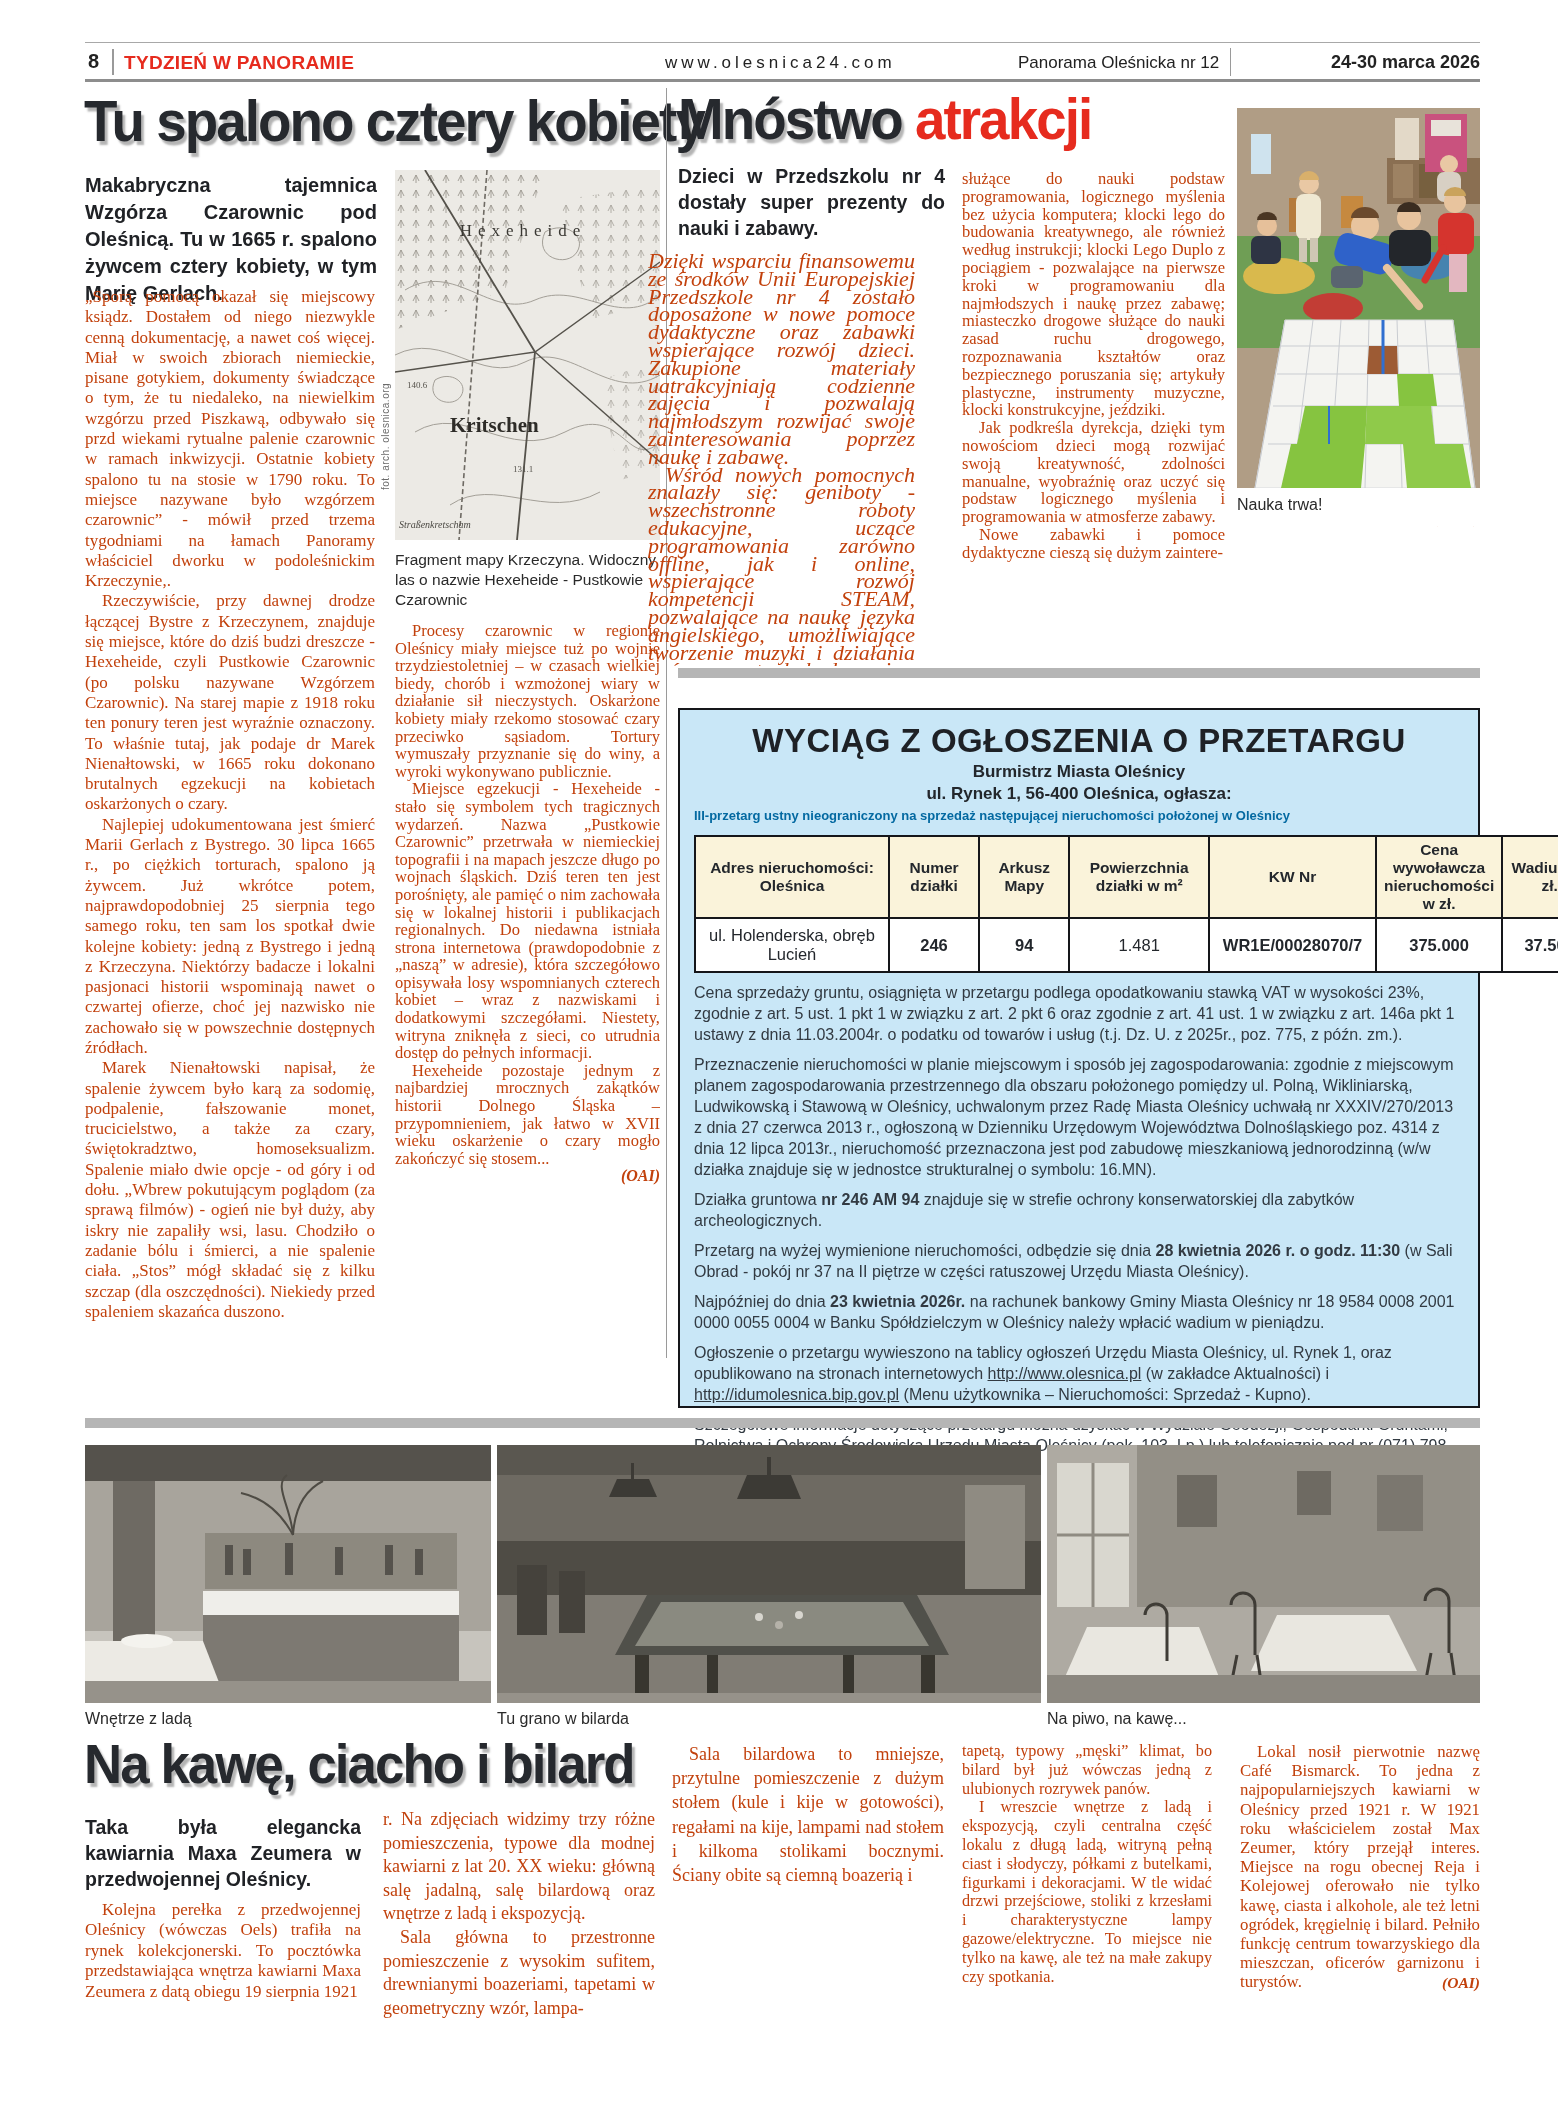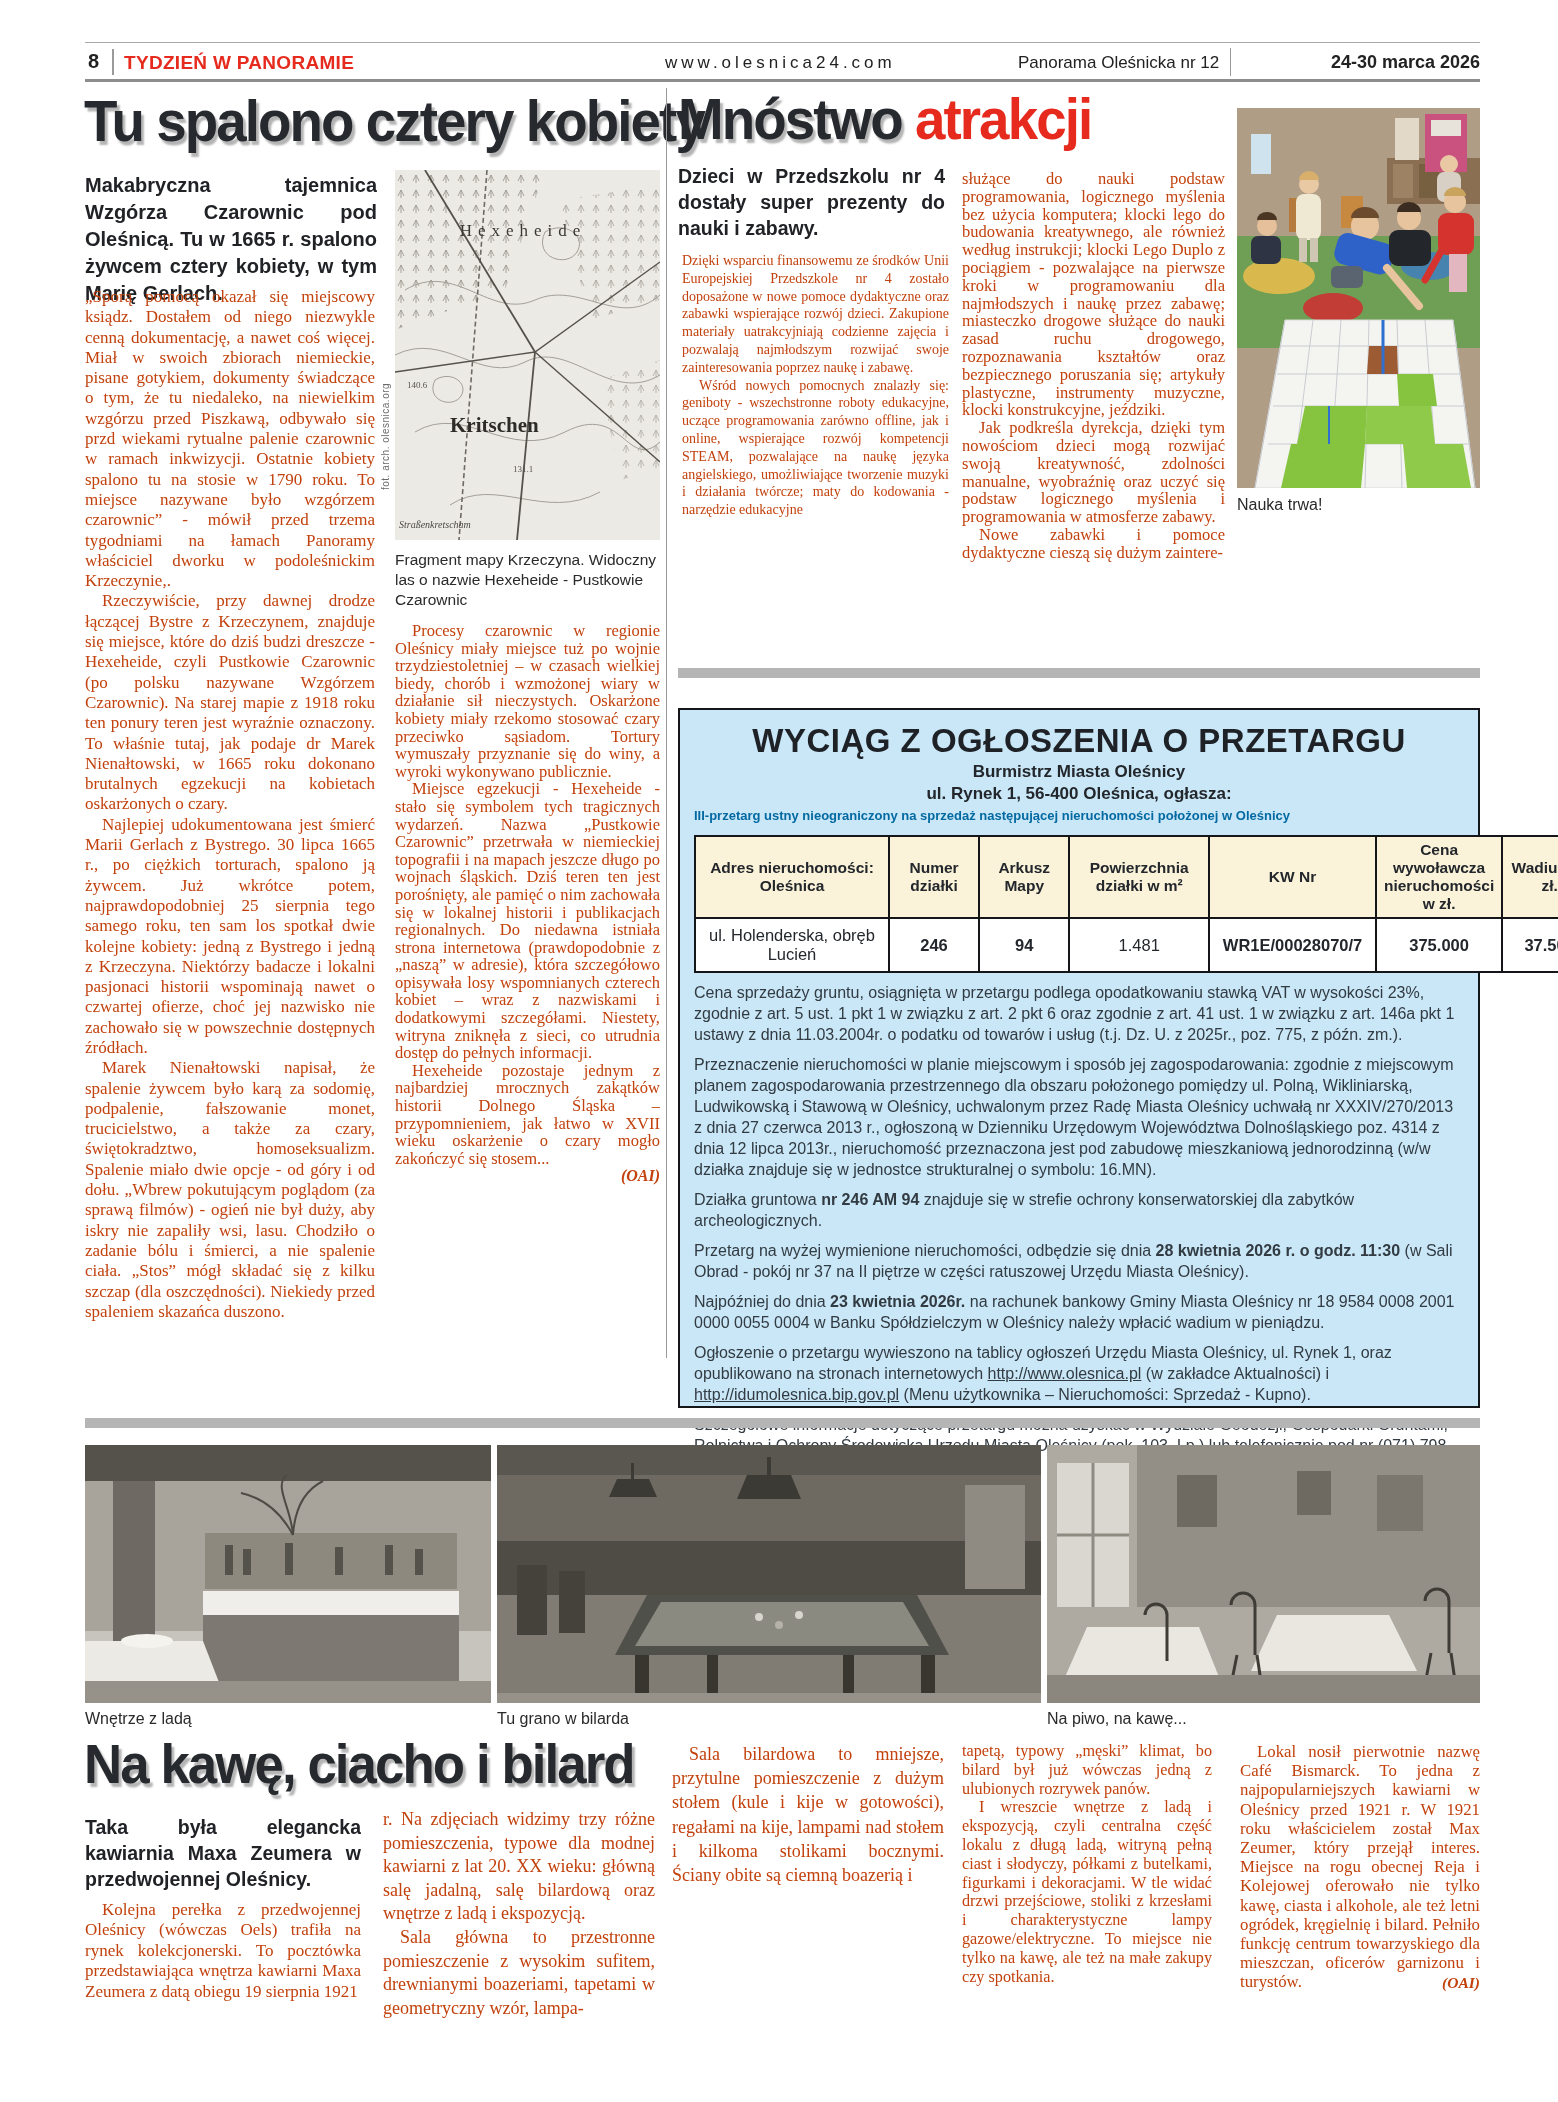--- a/index.html
+++ b/index.html
@@ -101,21 +101,21 @@
     <p class="sig" style="font-size:16px;">(OAI)</p>
   </div>
 
   <div class="abs vrule" style="left:666px;top:88px;height:1270px;"></div>
 
   <div class="abs headline" style="left:678px;top:86px;font-size:57px;">
     <span>Mnóstwo </span><span class="red" style="text-shadow:none;">atrakcji</span>
   </div>
   <div class="abs lead" style="left:678px;top:163px;width:267px;font-size:19.5px;line-height:26px;">Dzieci w Przedszkolu nr 4 dostały super prezenty do nauki i zabawy.</div>
 
-  <div class="abs serifcol" style="left:682px;top:252px;width:267px;height:414px;font-size:14px;line-height:17.8px;">
+  <div class="abs serifcol" style="left:648px;top:252px;width:267px;height:414px;font-size:22px;line-height:17.8px;font-style:italic;">
     <p class="noind">Dzięki wsparciu finansowemu ze środków Unii Europejskiej Przedszkole nr 4 zostało doposażone w nowe pomoce dydaktyczne oraz zabawki wspierające rozwój dzieci. Zakupione materiały uatrakcyjniają codzienne zajęcia i pozwalają najmłodszym rozwijać swoje zainteresowania poprzez naukę i zabawę.</p>
     <p>Wśród nowych pomocnych znalazły się: geniboty - wszechstronne roboty edukacyjne, uczące programowania zarówno offline, jak i online, wspierające rozwój kompetencji STEAM, pozwalające na naukę języka angielskiego, umożliwiające tworzenie muzyki i działania twórcze; maty do kodowania - narzędzie edukacyjne</p>
   </div>
   <div class="abs serifcol" style="left:962px;top:170px;width:263px;height:496px;font-size:16.5px;line-height:17.8px;">
     <p class="noind">służące do nauki podstaw programowania, logicznego myślenia bez użycia komputera; klocki lego do budowania kreatywnego, ale również według instrukcji; klocki Lego Duplo z pociągiem - pozwalające na pierwsze kroki w programowaniu dla najmłodszych i naukę przez zabawę; miasteczko drogowe służące do nauki zasad ruchu drogowego, rozpoznawania kształtów oraz bezpiecznego poruszania się; artykuły plastyczne, instrumenty muzyczne, klocki konstrukcyjne, jeździki.</p>
     <p>Jak podkreśla dyrekcja, dzięki tym nowościom dzieci mogą rozwijać swoją kreatywność, zdolności manualne, wyobraźnię oraz uczyć się podstaw logicznego myślenia i programowania w atmosferze zabawy.</p>
     <p>Nowe zabawki i pomoce dydaktyczne cieszą się dużym zaintere-</p>
   </div>
 
   <div class="abs" style="left:1237px;top:108px;width:243px;height:380px;">

